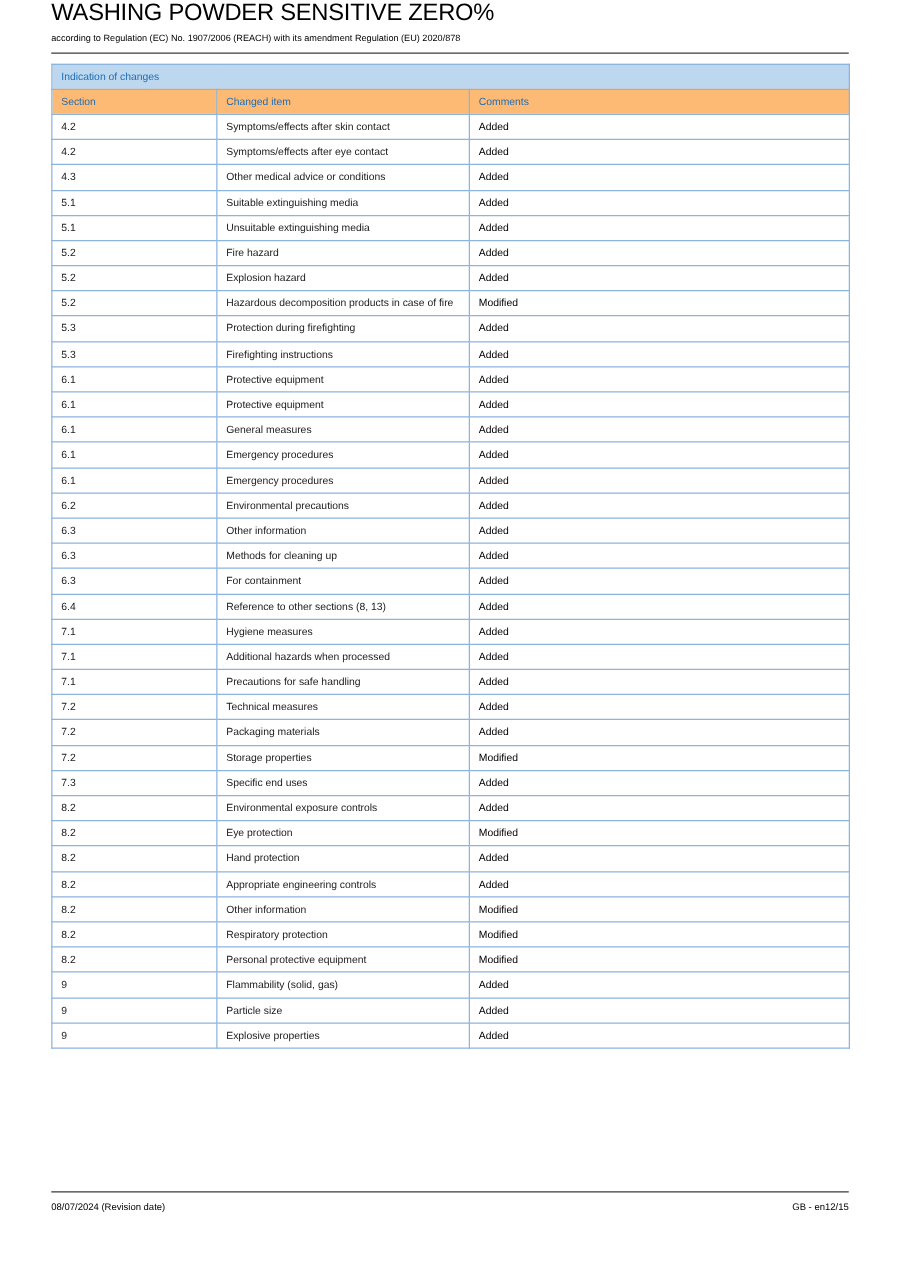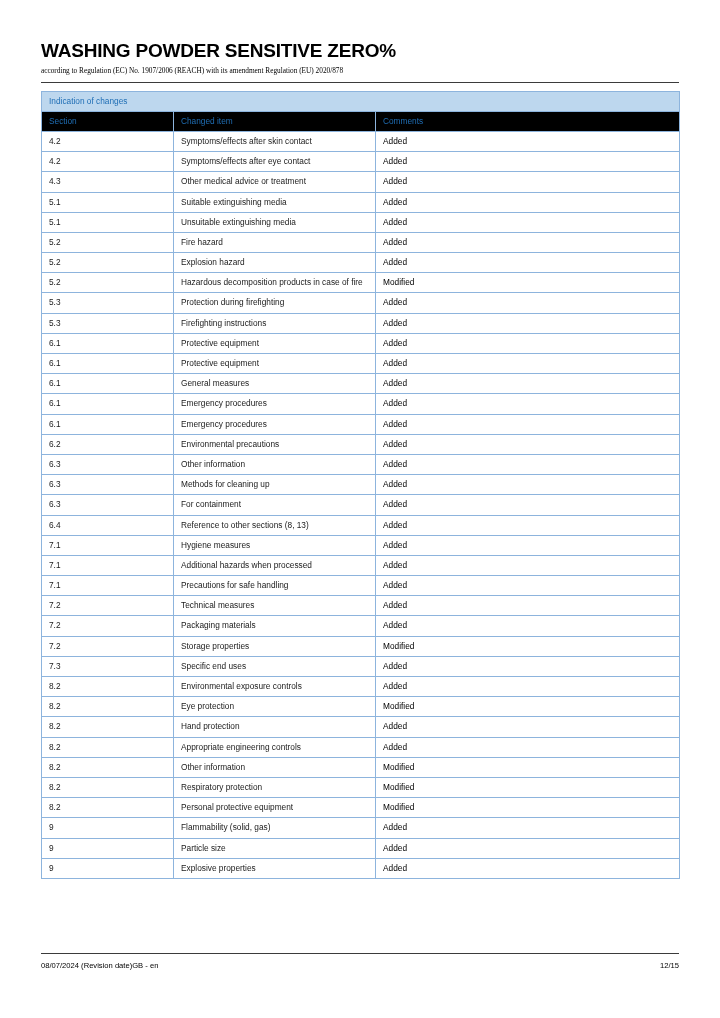--- a/index.html
+++ b/index.html
@@ -18,42 +18,40 @@
   .page {
     position: absolute;
     left: 0; top: 0;
     width: 720px;
     height: 1018px;
     box-sizing: border-box;
     padding: 0 41px;
   }
   .doc-title {
     margin: 0;
-    padding-top: 40px;
     font-size: 19px;
-    font-weight: bold;
+    font-weight: normal;
     letter-spacing: -0.2px;
     line-height: 1.15;
     color: #000;
   }
   .doc-subtitle {
     margin: 0;
     padding-top: 6px;
     font-size: 13.5px;
     font-weight: normal;
     line-height: 1.15;
     color: #000;
   }
   .doc-regulation {
     margin: 0;
     padding-top: 5px;
     font-size: 7.3px;
     line-height: 1.2;
     color: #000;
-    font-family: Liberation Serif, serif;
   }
   .header-rule {
     margin-top: 6px;
     border-top: 1.2px solid #3b3b3b;
     height: 0;
     font-size: 0;
     line-height: 0;
   }
 
   
@@ -75,21 +73,21 @@
   }
   .band-title td {
     background: #bdd7ee;
     color: #1f6eb5;
     font-weight: bold;
     font-size: 9.2px;
     padding-top: 5px;
     padding-bottom: 5px;
   }
   .col-head th {
-    background: #000000;
+    background: #fdba74;
     color: #1f6eb5;
     font-weight: bold;
     font-size: 8.6px;
     padding-top: 5px;
     padding-bottom: 5px;
   }
   .c-section { width: 132px; }
   .c-item    { width: 202px; }
   .c-comment { width: 304px; }
 
@@ -112,21 +110,21 @@
   }
   .footer-row {
     display: flex;
     justify-content: space-between;
     align-items: baseline;
     padding-top: 7px;
     font-size: 7.6px;
     color: #000;
   }
   .footer-left   { flex: 0 0 auto; }
-  .footer-center { flex: 1 1 auto; text-align: left; }
+  .footer-center { flex: 1 1 auto; text-align: right; }
   .footer-right  { flex: 0 0 auto; text-align: right; }
 </style>
 </head>
 <body>
 
 <div class="page">
 
   <h1 class="doc-title">WASHING POWDER SENSITIVE ZERO%</h1>
   <p class="doc-regulation">according to Regulation (EC) No. 1907/2006 (REACH) with its amendment Regulation (EU) 2020/878</p>
   <div class="header-rule"></div>
@@ -153,21 +151,21 @@
           <td class="cell-item">Symptoms/effects after skin contact</td>
           <td class="cell-comment">Added</td>
         </tr>
         <tr>
           <td class="cell-section">4.2</td>
           <td class="cell-item">Symptoms/effects after eye contact</td>
           <td class="cell-comment">Added</td>
         </tr>
         <tr>
           <td class="cell-section">4.3</td>
-          <td class="cell-item">Other medical advice or treatment</td>
+          <td class="cell-item">Other medical advice or conditions</td>
           <td class="cell-comment">Added</td>
         </tr>
         <tr>
           <td class="cell-section">5.1</td>
           <td class="cell-item">Suitable extinguishing media</td>
           <td class="cell-comment">Added</td>
         </tr>
         <tr>
           <td class="cell-section">5.1</td>
           <td class="cell-item">Unsuitable extinguishing media</td>

